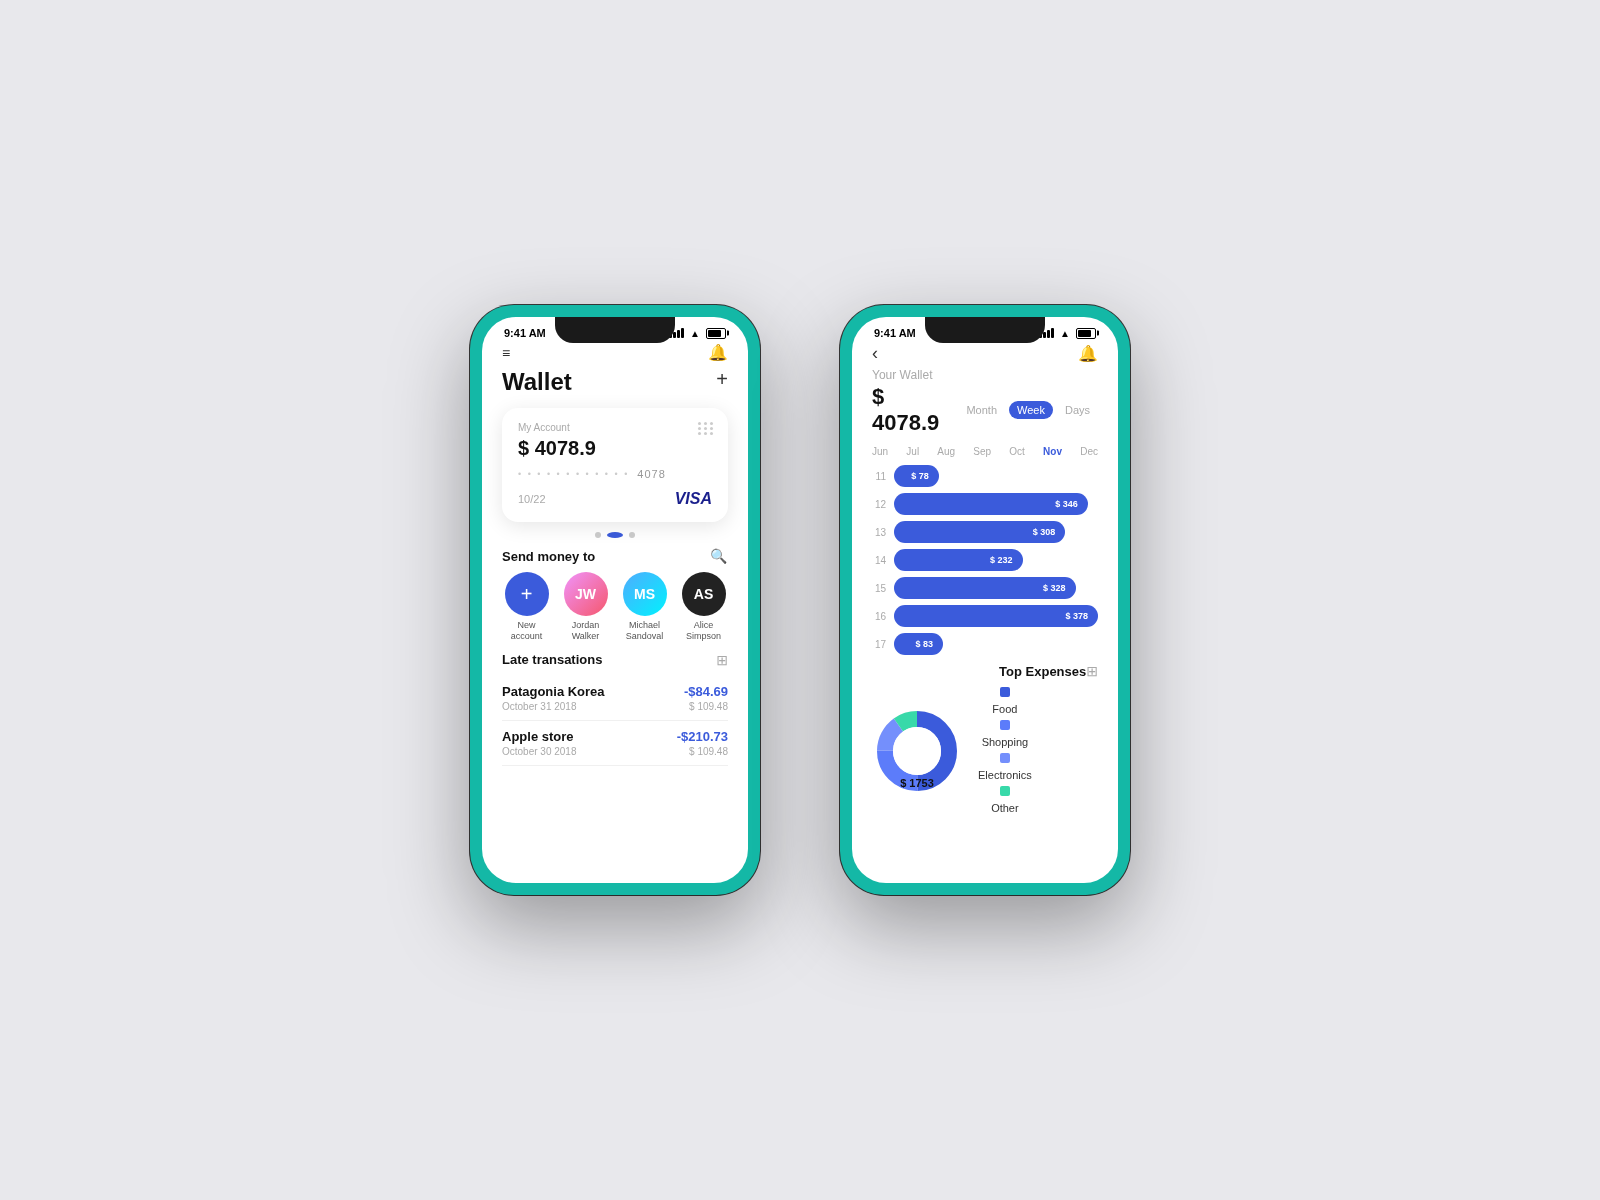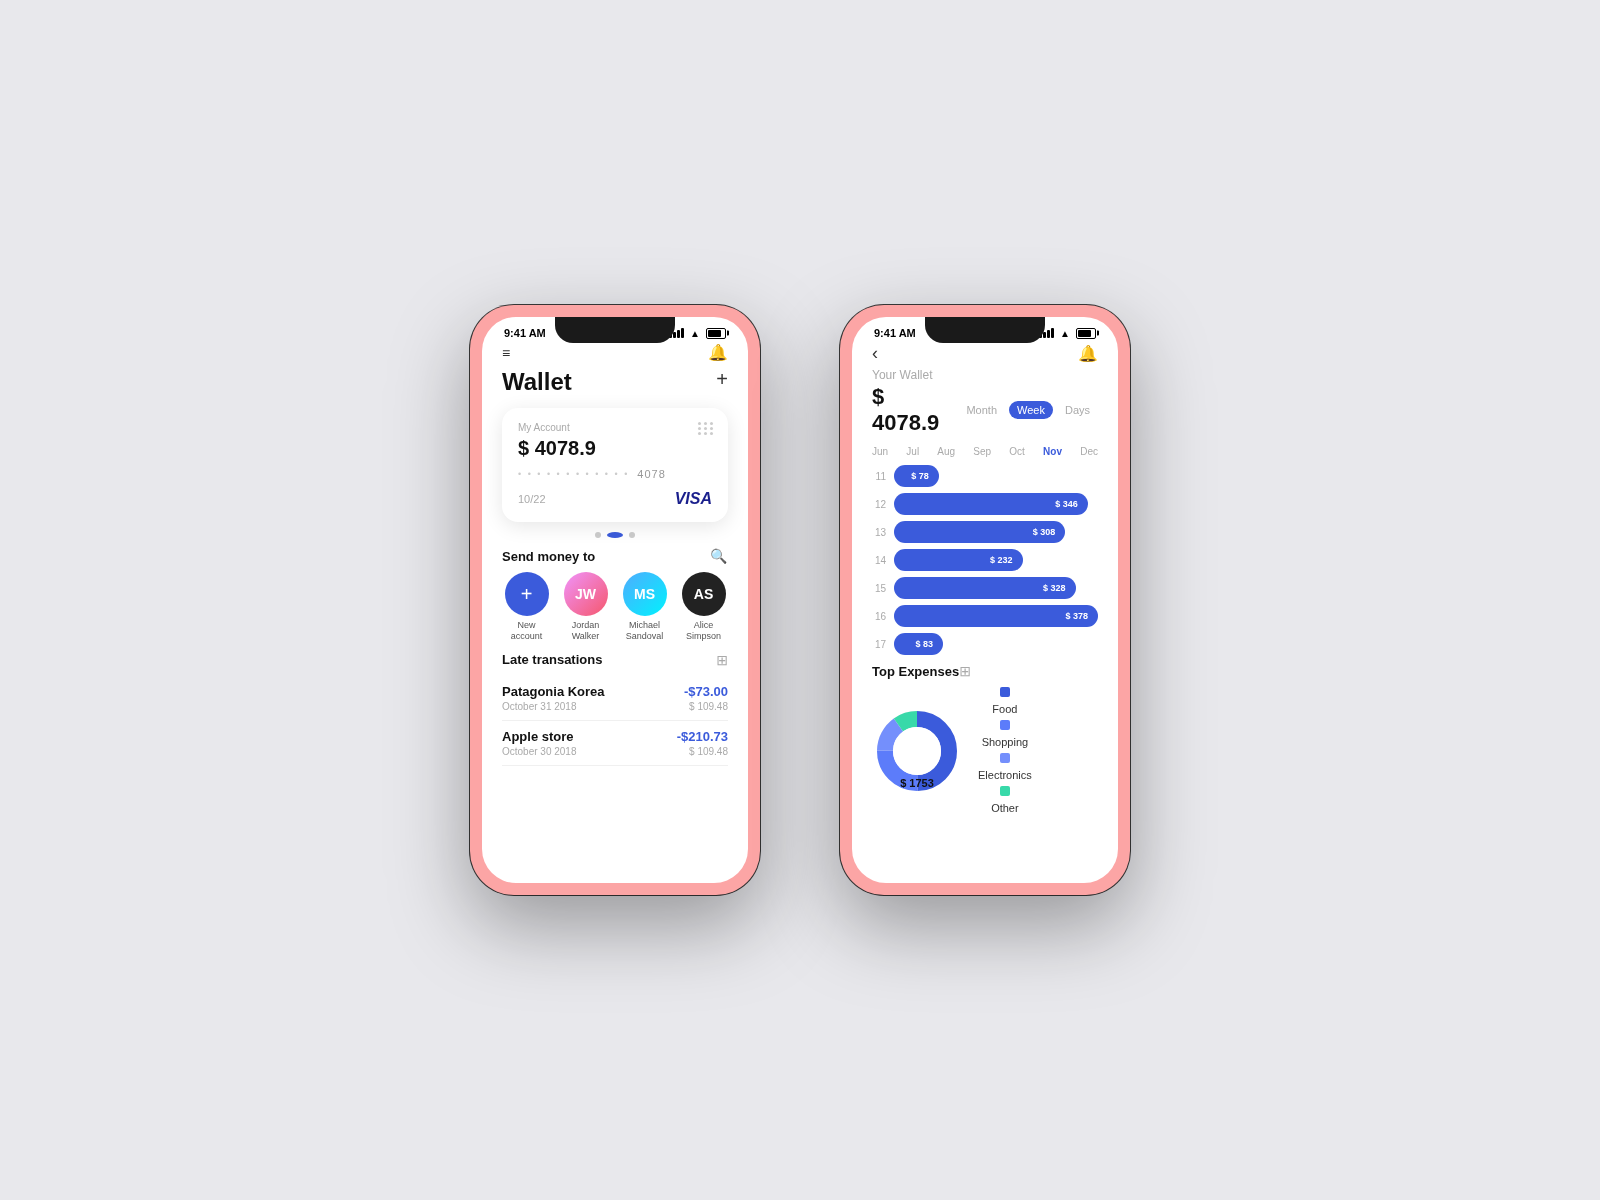--- a/index.html
+++ b/index.html
@@ -17,21 +17,21 @@
     .phones-container {
       display: flex;
       gap: 80px;
       align-items: center;
     }
 
     
     .phone {
       width: 290px;
       height: 590px;
-      background: #fca5a5;
+      background: #14b8a6;
       border-radius: 44px;
       padding: 12px;
       box-shadow: 0 30px 80px rgba(0,0,0,0.35), 0 0 0 1px #3a3a3a;
       position: relative;
     }
 
     .phone-inner {
       width: 100%;
       height: 100%;
       background: #fff;
@@ -371,21 +371,21 @@
       color: #fff;
       font-weight: 600;
     }
 
     .top-expenses-section {
       margin-top: 8px;
     }
 
     .top-expenses-header {
       display: flex;
-      justify-content: flex-start;
+      justify-content: flex-end;
       align-items: center;
       margin-bottom: 8px;
     }
 
     .donut-row {
       display: flex;
       align-items: center;
       gap: 16px;
     }
 
@@ -641,21 +641,21 @@
           <span class="section-title">Late transations</span>
           <span class="calendar-icon">⊞</span>
         </div>
 
         <div class="transaction-item">
           <div class="tx-info">
             <div class="tx-name">Patagonia Korea</div>
             <div class="tx-date">October 31 2018</div>
           </div>
           <div class="tx-right">
-            <div class="tx-amount">-$73.00</div>
+            <div class="tx-amount">-$84.69</div>
             <div class="tx-balance">$ 109.48</div>
           </div>
         </div>
 
         <div class="transaction-item">
           <div class="tx-info">
             <div class="tx-name">Apple store</div>
             <div class="tx-date">October 30 2018</div>
           </div>
           <div class="tx-right">

